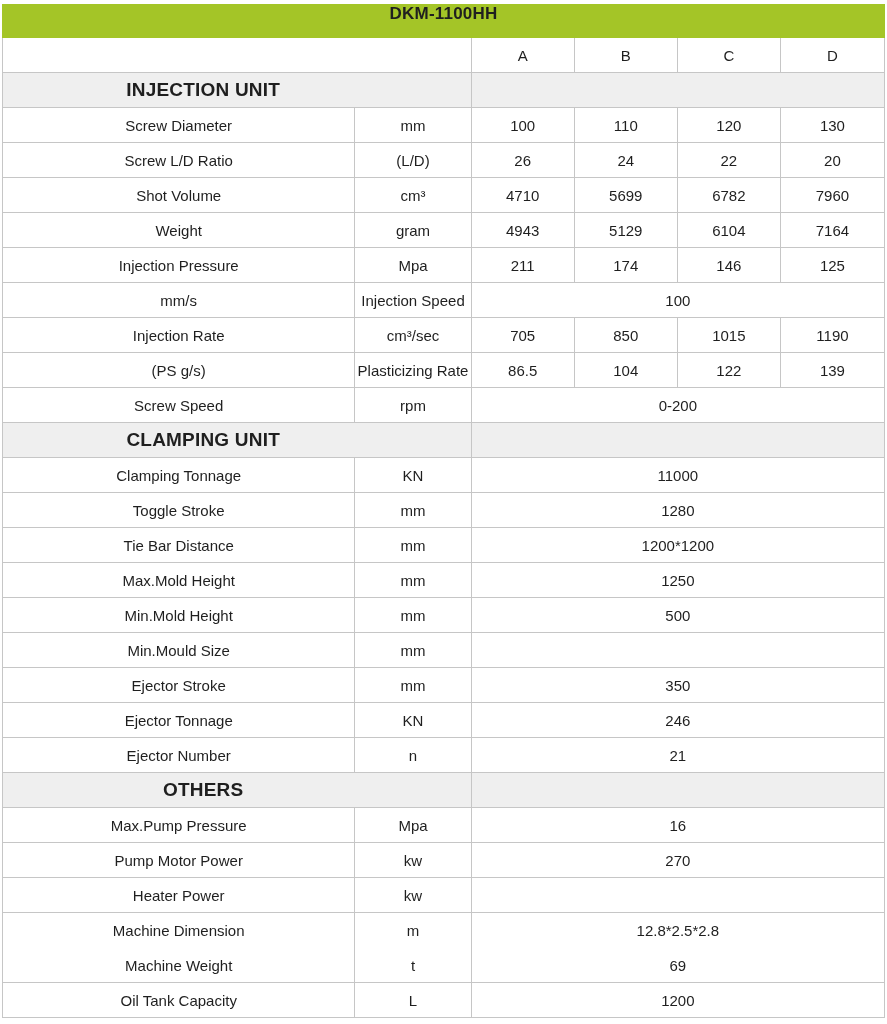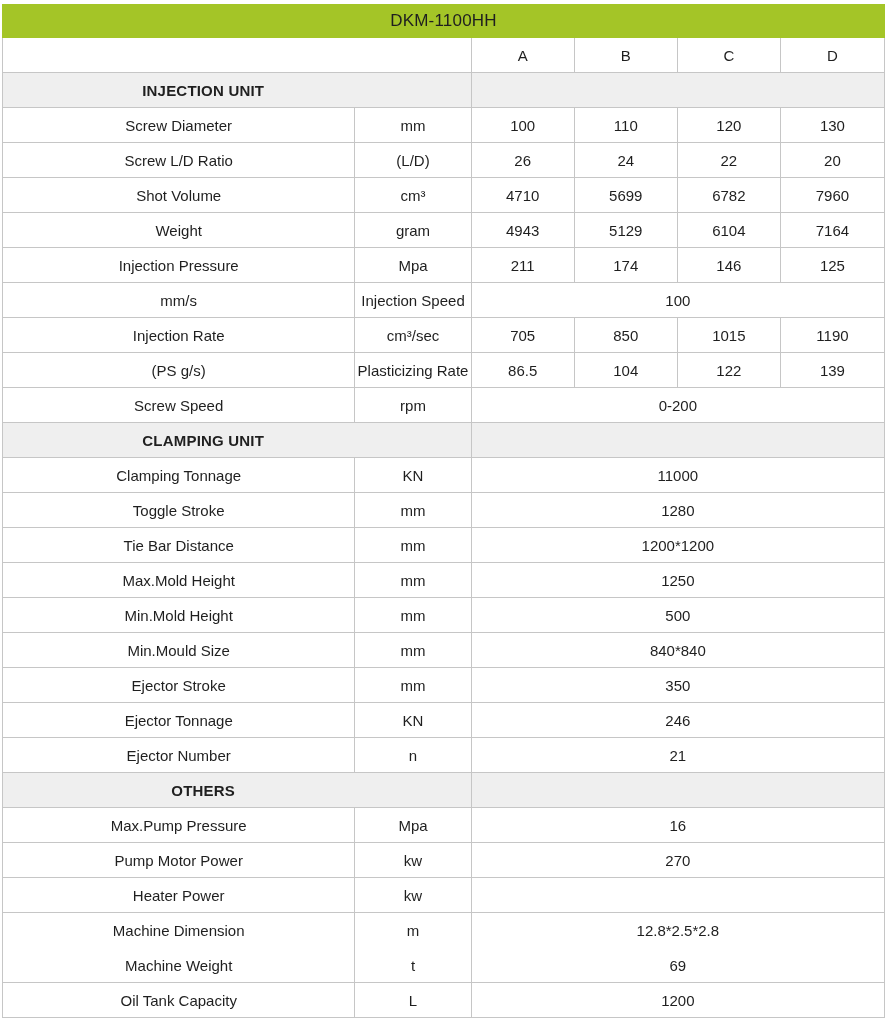--- a/index.html
+++ b/index.html
@@ -10,43 +10,43 @@
   }
   *{box-sizing:border-box;}
   html,body{margin:0;padding:0;background:#ffffff;}
   body{
     width:887px;height:1024px;overflow:hidden;
     font-family:"Liberation Sans",sans-serif;color:var(--text);
   }
   .sheet{width:887px;height:1024px;padding:4px 2px 0 2px;}
   .title-bar{
     height:34px;background:var(--header-bg);
-    display:flex;align-items:center;justify-content:center;
-    font-size:17px;font-weight:normal;letter-spacing:.2px;
+    display:flex;justify-content:center;
+    font-size:17px;font-weight:bold;letter-spacing:.2px;
   }
   .spec-table{
     border-left:1px solid var(--border);
     border-right:1px solid var(--border);
   }
   .row{
     display:grid;
     grid-template-columns:40% 13.2% 1fr 1fr 1fr 1fr;
     height:35px;
     border-bottom:1px solid var(--border);
     background:#ffffff;
   }
   .cell{
     display:flex;align-items:center;justify-content:center;
     font-size:15px;white-space:nowrap;overflow:hidden;
   }
   .bR{border-right:1px solid var(--border);}
   .head-left{grid-column:1/3;}
   .vspan{grid-column:3/7;}
   .section-row{background:var(--section-bg);}
-  .section-row .cell{font-weight:bold;font-size:15px;letter-spacing:.2px;padding-left:48px;}
+  .section-row .cell{font-weight:bold;font-size:19px;letter-spacing:.2px;padding-left:48px;}
   .sec-rest{grid-column:3/7;}
   .no-bb{border-bottom:none;}
 </style>
 </head>
 <body>
 
 <div class="sheet">
 
   <div class="title-bar">
     <span>DKM-1100HH</span>
@@ -175,21 +175,20 @@
 
     <div class="row">
       <div class="cell bR">Min.Mold Height</div>
       <div class="cell bR">mm</div>
       <div class="cell vspan">500</div>
     </div>
 
     <div class="row">
       <div class="cell bR">Min.Mould Size</div>
       <div class="cell bR">mm</div>
-      <div class="cell vspan">840*840</div>
     </div>
 
     <div class="row">
       <div class="cell bR">Ejector Stroke</div>
       <div class="cell bR">mm</div>
       <div class="cell vspan">350</div>
     </div>
 
     <div class="row">
       <div class="cell bR">Ejector Tonnage</div>

